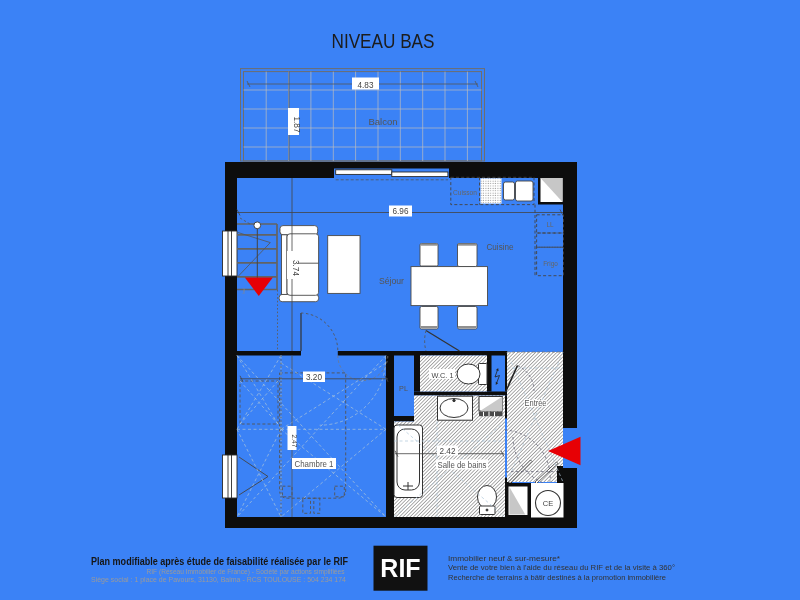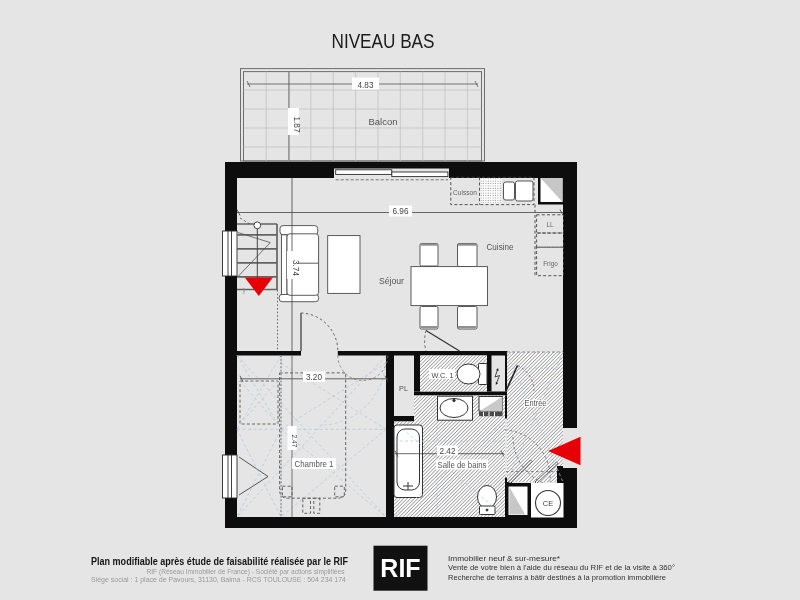--- a/index.html
+++ b/index.html
@@ -1,18 +1,18 @@
 <!DOCTYPE html>
 <html><head>
 <meta charset="utf-8">
 <style>
 html,body{margin:0;padding:0;background:#fff;}
 *{font-family:"Liberation Sans", sans-serif;}
 text{opacity:0.999;}
-#page{position:relative;width:800px;height:600px;background:#e5e5e5;overflow:hidden;transform:translateZ(0);}
+#page{position:relative;width:800px;height:600px;background:#3b82f6;overflow:hidden;transform:translateZ(0);}
 </style>
 </head>
 <body>
 <div id="page">
 <svg width="800" height="600" viewBox="0 0 800 600">
 <defs>
 <pattern id="hatch" width="2.5" height="2.5" patternUnits="userSpaceOnUse" patternTransform="rotate(45)">
 <rect width="2.5" height="2.5" fill="#ffffff"></rect>
 <line x1="0" y1="0" x2="0" y2="2.5" stroke="#6f6f6f" stroke-width="1.15"></line>
 </pattern>

